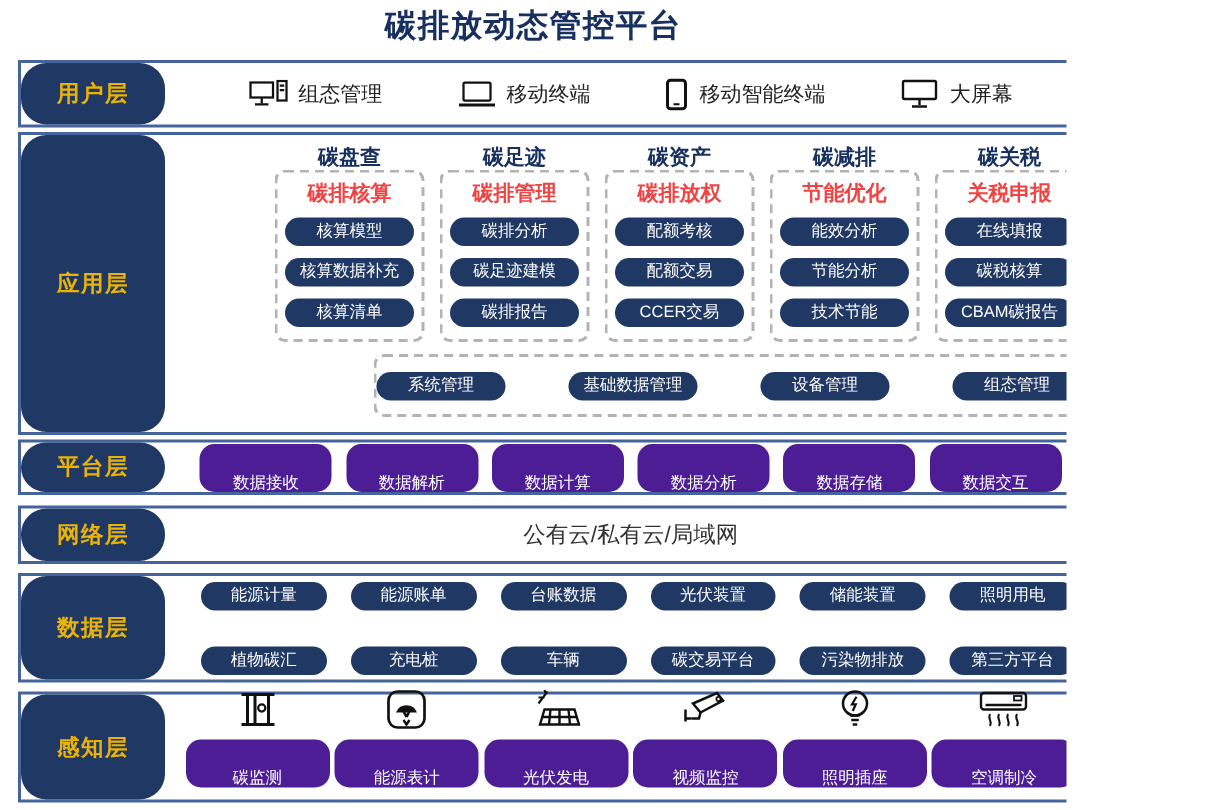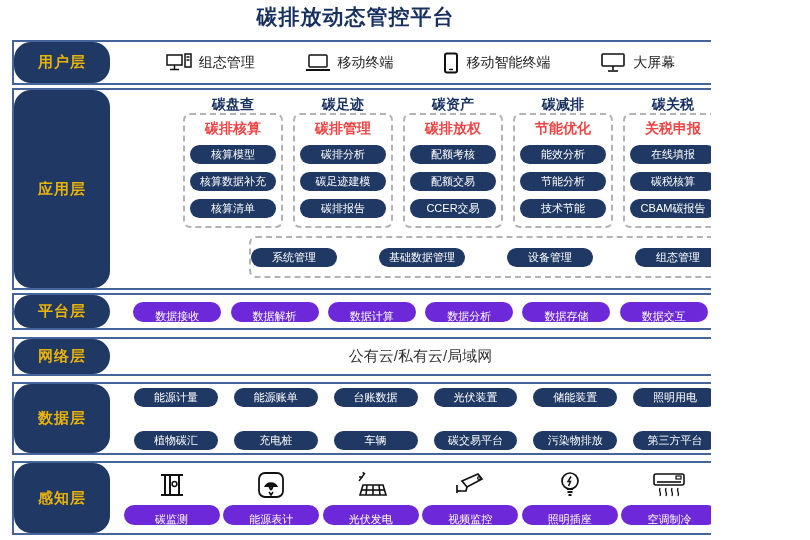--- a/index.html
+++ b/index.html
@@ -25,22 +25,22 @@
   .col-header{text-align:center;font-weight:bold;color:#17305f;font-size:14px;line-height:18px;}
   .col-box{flex:1;border:2px dashed #b3b3b3;border-radius:7px;padding:4px 5px 8px 5px;
     display:flex;flex-direction:column;align-items:center;gap:8px;}
   .col-title{font-weight:bold;color:#ef4444;font-size:14px;line-height:18px;}
   .chip-navy{background:#1f3864;color:#fff;border-radius:10px;font-size:11px;line-height:19px;
     height:19px;padding:0 8px;text-align:center;white-space:nowrap;box-sizing:border-box;min-width:86px;}
   .mgmt-box{border:2px dashed #b3b3b3;border-radius:7px;margin-top:8px;height:42px;flex:none;
     display:flex;align-items:center;justify-content:center;gap:42px;box-sizing:border-box;}
   
   .row-platform{top:293px;height:37px;}
-  .chip-amber{background:#6d28d9;color:#fff;border-radius:10px;font-size:11px;line-height:20px;
-    height:20px;padding:4px 14px;text-align:center;white-space:nowrap;min-width:88px;box-sizing:border-box;}
+  .chip-amber{background:#4c1d95;color:#fff;border-radius:10px;font-size:11px;line-height:20px;
+    height:20px;padding:16px 14px;text-align:center;white-space:nowrap;min-width:88px;box-sizing:border-box;}
   .platform-items{flex:1;display:flex;align-items:center;justify-content:space-evenly;padding:0 14px;}
   
   .row-network{top:337px;height:39px;}
   .network-text{flex:1;display:flex;align-items:center;justify-content:center;
     font-size:15px;color:#333;}
   
   .row-data{top:382px;height:73px;}
   .data-grid{flex:1;display:grid;grid-template-columns:repeat(6,1fr);gap:24px 16px;
     align-content:center;padding:8px 14px 8px 24px;}
   .data-grid .chip-navy{min-width:0;}

